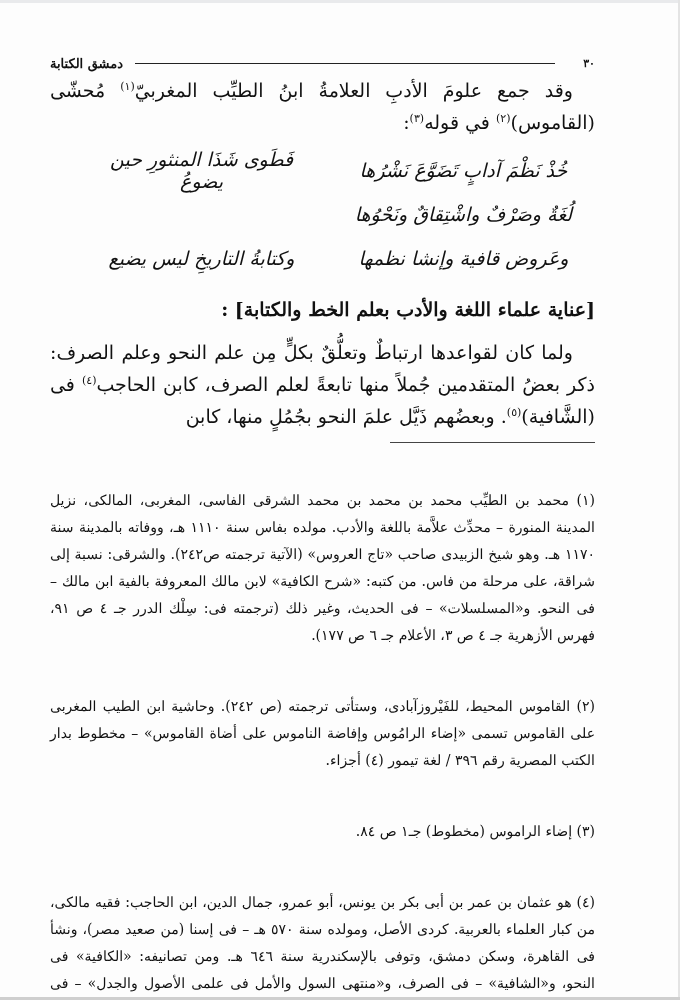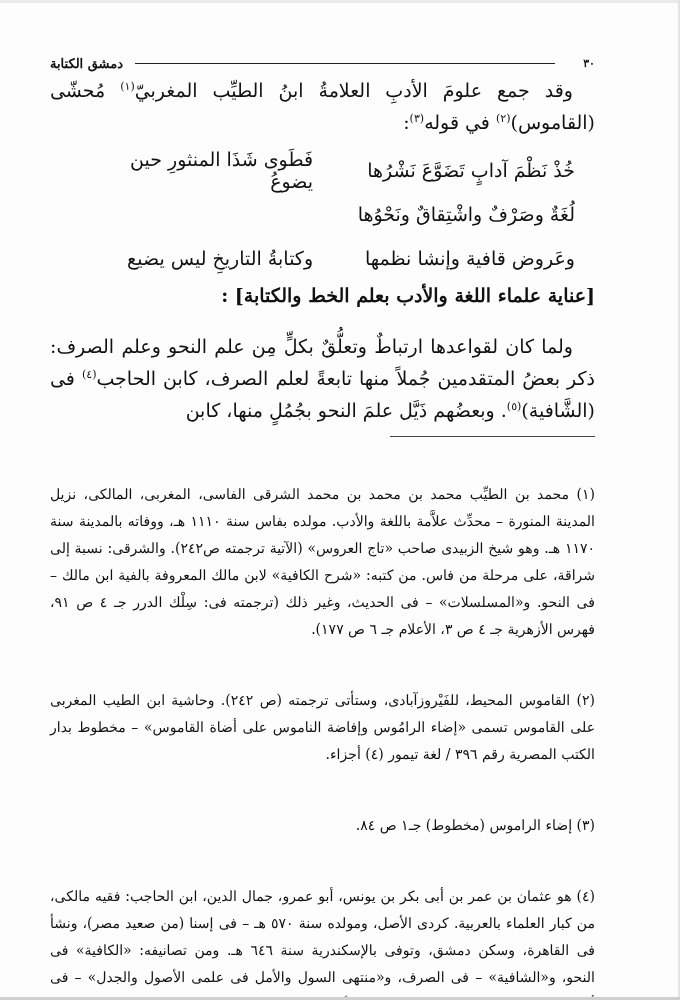--- a/index.html
+++ b/index.html
@@ -14,23 +14,23 @@
   .page { position: absolute; left: 50px; top: 52px; width: 545px; direction: rtl; }
   .running-head { display: flex; align-items: center; height: 22px; direction: rtl; }
   .page-num { font-size: 11px; font-weight: bold; width: 34px; text-align: right; }
   .head-rule { flex: 1; height: 0; border-top: 1.5px solid #222; margin: 0 6px 0 12px; }
   .head-title { font-size: 13px; font-weight: bold; }
   .body-text { font-size: 19px; line-height: 32px; text-align: justify; text-align-last: right; }
   .p1 { text-indent: 22px; }
   .sup { font-size: 11px; vertical-align: super; line-height: 0; }
   .verses { margin-top: 10px; }
   .verse { display: flex; justify-content: space-between; font-size: 19px; height: 44px; align-items: center; padding: 0 20px 0 40px; }
-  .hemistich { width: 46%; text-align: right; }
-  .heading { font-size: 19px; font-weight: bold; margin-top: 0; line-height: 30px; }
-  .p2 { margin-top: 20px; text-indent: 22px; }
+  .hemistich { width: 46%; text-align: center; font-style: italic; }
+  .heading { font-size: 19px; font-weight: bold; margin-top: 14px; line-height: 30px; }
+  .p2 { margin-top: 12px; text-indent: 22px; }
   .fn-rule { width: 205px; border-top: 1px solid #444; margin: 10px 0 8px 0; }
   .footnotes { font-size: 14px; line-height: 27px; }
   .fn { text-align: justify; text-align-last: right; margin-top: 44px; }
 </style>
 </head>
 <body>
 
 <div class="top-strip"></div>
 <div class="right-edge"></div>
 

